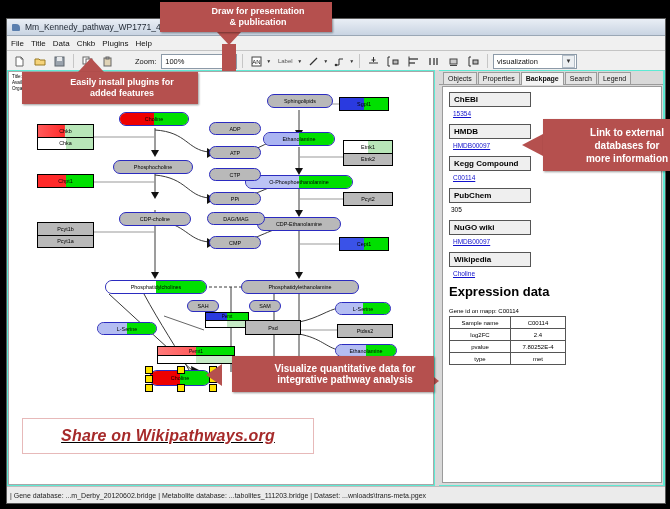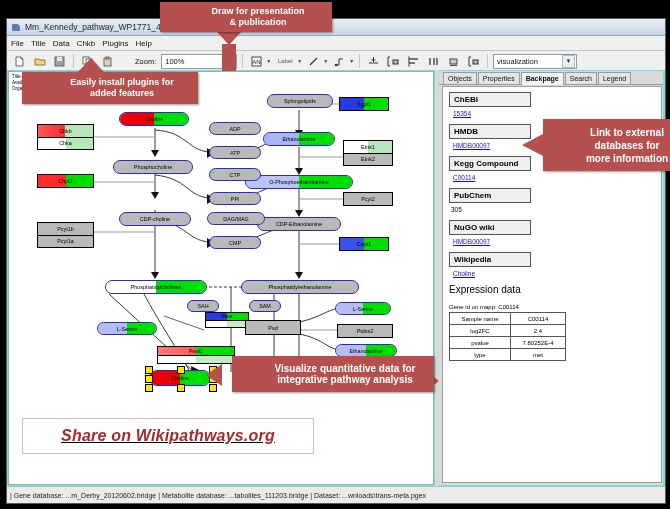--- a/index.html
+++ b/index.html
@@ -64,21 +64,21 @@
         border-bottom:1px solid #9b9b9b;background:#d9d9d9;}
   .tab{font-size:7px;color:#111;padding:1px 4px;background:#e4e4e4;border:1px solid #9b9b9b;
        border-bottom:none;line-height:9px;}
   .tab.active{background:#f4f4f4;font-weight:bold;padding-bottom:2px;margin-bottom:-1px;}
   .panelbody{flex:1;background:#fff;border:1px solid #9b9b9b;margin:1px 1px 2px 3px;
              overflow:hidden;padding:5px 0 0 6px;position:relative;}
   .dbhdr{width:82px;border:1px solid #555;background:#efefef;font-size:8px;font-weight:bold;
          color:#000;padding:2px 4px;box-sizing:border-box;margin-bottom:3px;}
   .dblink{font-size:6.5px;color:#1111cc;text-decoration:underline;margin:0 0 7px 4px;display:block;}
   .dbplain{font-size:6.5px;color:#000;margin:0 0 7px 2px;display:block;}
-  .exp{font-size:10px;font-weight:normal;color:#000;margin:2px 0 9px 0;}
+  .exp{font-size:13px;font-weight:bold;color:#000;margin:2px 0 9px 0;}
   .geneid{font-size:6px;color:#000;margin-bottom:2px;}
   table.ed{border-collapse:collapse;font-size:6px;}
   table.ed td{border:1px solid #555;padding:1px 3px;text-align:center;color:#000;height:9px;}
   table.ed td.k{width:54px;}
   table.ed td.v{width:48px;}
 
   
   .callout{position:absolute;background:#b5504e;color:#fff;font-weight:bold;text-align:center;
            display:flex;align-items:center;justify-content:center;line-height:11px;
            box-shadow:1px 1px 2px rgba(0,0,0,.4);z-index:40;padding-left:24px;}

